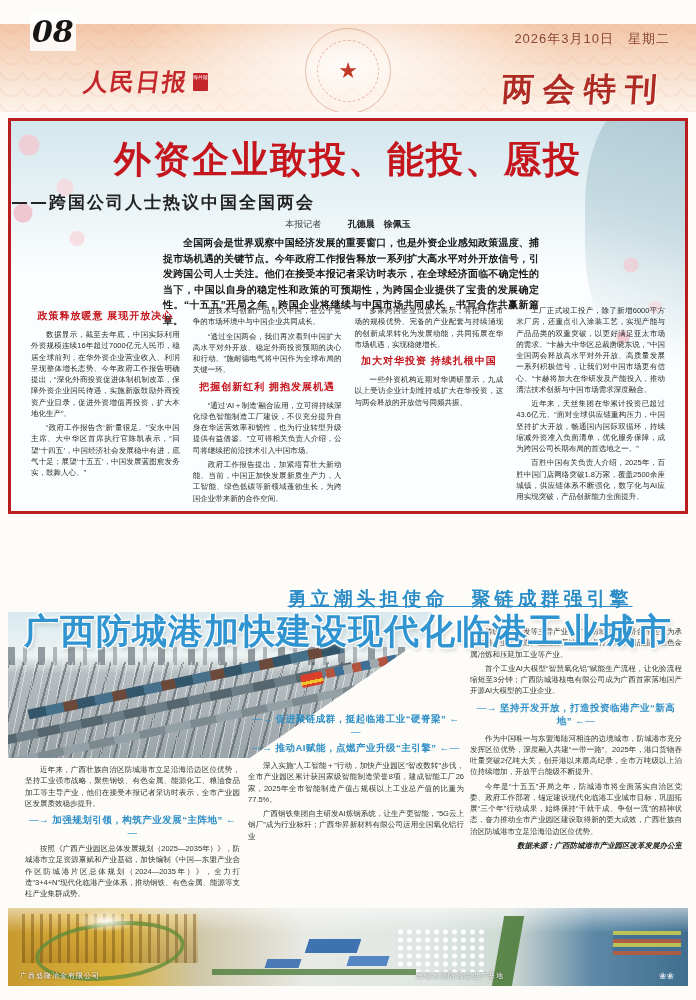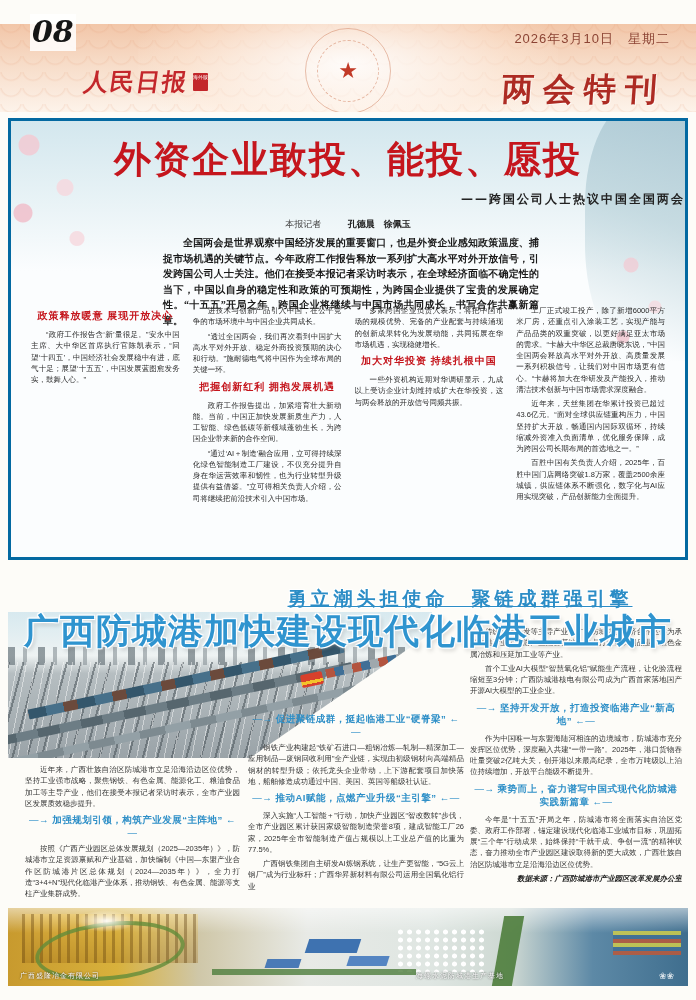--- a/index.html
+++ b/index.html
@@ -26,40 +26,40 @@
   #masthead .logo{font-family:"DejaVu Serif",serif;font-weight:900;font-size:24px;color:#c3272b;
     letter-spacing:2px;transform:skewX(-8deg);}
   #masthead .seal{width:15px;height:18px;background:#c3272b;color:#fff;font-size:5px;line-height:6px;
     text-align:center;padding-top:1px;border-radius:1px;}
   #dateline{position:absolute;right:26px;top:30px;font-size:13px;color:#8c4434;letter-spacing:1px;z-index:3;}
   #sectionTitle{position:absolute;right:30px;top:68px;z-index:3;font-family:"DejaVu Serif",serif;
     font-weight:900;font-size:32px;color:#ad2b23;letter-spacing:9px;transform:skewX(-4deg);
     text-shadow:1px 1px 0 rgba(255,255,255,.6);}
 
   
-  #a1{position:absolute;left:8px;top:118px;width:680px;height:442px;border:3px solid #0369a1;
+  #a1{position:absolute;left:8px;top:118px;width:680px;height:396px;border:3px solid #b91c1c;
       background:#fbfdfe;overflow:hidden;}
   #a1 .wash{position:absolute;left:0;top:0;right:0;height:150px;
       background:linear-gradient(180deg,#d3e7ee 0%,#e9f3f6 55%,rgba(255,255,255,0) 100%);}
   #a1 .blossomL{position:absolute;left:-18px;top:-10px;width:120px;height:170px;opacity:.8;
       background:radial-gradient(circle at 30% 20%,#f4c9d2 0 10px,transparent 11px),
                  radial-gradient(circle at 60% 45%,#f7d8de 0 8px,transparent 9px),
                  radial-gradient(circle at 25% 60%,#f1bcc8 0 9px,transparent 10px),
                  radial-gradient(circle at 70% 75%,#f7d8de 0 7px,transparent 8px),
                  linear-gradient(160deg,rgba(150,120,110,.25) 0 2px,transparent 2px);}
   #a1 .mountainR{position:absolute;right:-30px;top:-20px;width:130px;height:260px;opacity:.75;border-radius:40% 0 0 45%;
       background:linear-gradient(200deg,#9fbecb 0%,#b9d2da 45%,rgba(233,243,246,0) 90%);}
   #a1 .blossomR{position:absolute;right:6px;top:120px;width:80px;height:120px;opacity:.7;
       background:radial-gradient(circle at 40% 20%,#f4c9d2 0 7px,transparent 8px),
                  radial-gradient(circle at 70% 55%,#f7d8de 0 6px,transparent 7px),
                  radial-gradient(circle at 30% 80%,#f1bcc8 0 6px,transparent 7px);}
   #a1 h1{position:absolute;left:0;top:14px;width:100%;margin:0;text-align:center;z-index:2;
       font-family:"DejaVu Sans",sans-serif;font-weight:900;font-size:37px;color:#c5161d;letter-spacing:2px;}
-  #a1 .dek{position:absolute;left:0;top:70px;width:100%;text-align:right;z-index:2;
-      font-family:"DejaVu Serif",serif;font-size:12px;font-weight:700;color:#222;letter-spacing:2px;}
+  #a1 .dek{position:absolute;left:0;top:70px;width:100%;text-align:left;z-index:2;
+      font-family:"DejaVu Serif",serif;font-size:17px;font-weight:700;color:#222;letter-spacing:2px;}
   #a1 .byline{position:absolute;left:0;top:97px;width:100%;text-align:center;z-index:2;font-size:9px;color:#444;}
   #a1 .byline b{margin-left:24px;color:#222;}
   #a1 .intro{position:absolute;left:152px;top:114px;width:376px;z-index:2;
       font-family:"Liberation Serif",serif;font-size:10px;line-height:1.55;color:#1a1a1a;
       text-align:justify;text-indent:2em;font-weight:600;}
   #a1 .cols{position:absolute;left:20px;right:20px;top:184px;bottom:8px;z-index:2;
       display:grid;grid-template-columns:repeat(4,1fr);gap:13px;overflow:hidden;}
   #a1 .col{overflow:hidden;}
   #a1 .para{margin:0 0 3px;font-size:7.5px;line-height:1.5;color:#2b2b2b;text-align:justify;text-indent:2em;}
   #a1 .sub{color:#c5161d;font-weight:800;font-size:10px;text-align:center;margin:4px 0 6px;letter-spacing:1px;}
@@ -152,28 +152,29 @@
     <h1>外资企业敢投、能投、愿投</h1>
     <div class="dek">——跨国公司人士热议中国全国两会</div>
     <div class="byline">
       <span>本报记者</span>
       <b>孔德晨　徐佩玉</b>
     </div>
     <div class="intro">全国两会是世界观察中国经济发展的重要窗口，也是外资企业感知政策温度、捕捉市场机遇的关键节点。今年政府工作报告释放一系列扩大高水平对外开放信号，引发跨国公司人士关注。他们在接受本报记者采访时表示，在全球经济面临不确定性的当下，中国以自身的稳定性和政策的可预期性，为跨国企业提供了宝贵的发展确定性。“十五五”开局之年，跨国企业将继续与中国市场共同成长，书写合作共赢新篇章。</div>
     <div class="cols">
       <div class="col">
           <div class="sub">政策释放暖意 展现开放决心</div>
+          <p class="para">数据显示，截至去年底，中国实际利用外资规模连续16年超过7000亿元人民币，稳居全球前列，在华外资企业营业收入、利润呈现整体增长态势。今年政府工作报告明确提出，“深化外商投资促进体制机制改革，保障外资企业国民待遇，实施新版鼓励外商投资产业目录，促进外资增值再投资，扩大本地化生产”。</p>
           <p class="para">“政府工作报告含‘新’量很足。”安永中国主席、大中华区首席执行官陈凯表示，“回望‘十四五’，中国经济社会发展稳中有进，底气十足；展望‘十五五’，中国发展蓝图愈发务实，鼓舞人心。”</p>
         </div>
       <div class="col">
           <p class="para">进技术与创新产品引入中国，在公平竞争的市场环境中与中国企业共同成长。</p>
           <p class="para">“透过全国两会，我们再次看到中国扩大高水平对外开放、稳定外商投资预期的决心和行动。”施耐德电气将中国作为全球布局的关键一环。</p>
           <div class="sub">把握创新红利 拥抱发展机遇</div>
+          <p class="para">“通过‘AI＋制造’融合应用，立可得持续深化绿色智能制造工厂建设，不仅充分提升自身在华运营效率和韧性，也为行业转型升级提供有益借鉴。”立可得相关负责人介绍，公司将继续把前沿技术引入中国市场。</p>
           <p class="para">政府工作报告提出，加紧培育壮大新动能。当前，中国正加快发展新质生产力，人工智能、绿色低碳等新领域蓬勃生长，为跨国企业带来新的合作空间。</p>
-          <p class="para">“通过‘AI＋制造’融合应用，立可得持续深化绿色智能制造工厂建设，不仅充分提升自身在华运营效率和韧性，也为行业转型升级提供有益借鉴。”立可得相关负责人介绍，公司将继续把前沿技术引入中国市场。</p>
         </div>
       <div class="col">
           <p class="para">多家跨国企业负责人表示，将把中国市场的规模优势、完备的产业配套与持续涌现的创新成果转化为发展动能，共同拓展在华市场机遇，实现稳健增长。</p>
           <div class="sub">加大对华投资 持续扎根中国</div>
           <p class="para">一些外资机构近期对华调研显示，九成以上受访企业计划维持或扩大在华投资，这与两会释放的开放信号同频共振。</p>
         </div>
       <div class="col">
           <p class="para">工厂正式竣工投产，除了新增6000平方米厂房，还重点引入涂装工艺，实现产能与产品品类的双重突破，以更好满足亚太市场的需求。“卡赫大中华区总裁唐晓东说，”中国全国两会释放高水平对外开放、高质量发展一系列积极信号，让我们对中国市场更有信心。“卡赫将加大在华研发及产能投入，推动清洁技术创新与中国市场需求深度融合。</p>
           <p class="para">近年来，天丝集团在华累计投资已超过43.6亿元。“面对全球供应链重构压力，中国坚持扩大开放，畅通国内国际双循环，持续缩减外资准入负面清单，优化服务保障，成为跨国公司长期布局的首选地之一。”</p>
           <p class="para">百胜中国有关负责人介绍，2025年，百胜中国门店网络突破1.8万家，覆盖2500余座城镇，供应链体系不断强化，数字化与AI应用实现突破，产品创新能力全面提升。</p>
@@ -194,32 +195,30 @@
     <div id="ctn"></div>
   </div>
 
   <div id="a2colL" class="a2col">
       <p class="para">近年来，广西壮族自治区防城港市立足沿海沿边区位优势，坚持工业强市战略，聚焦钢铁、有色金属、能源化工、粮油食品加工等主导产业，他们在接受本报记者采访时表示，全市产业园区发展质效稳步提升。</p>
       <div class="sub">加强规划引领，构筑产业发展“主阵地”</div>
       <p class="para">按照《广西产业园区总体发展规划（2025—2035年）》，防城港市立足资源禀赋和产业基础，加快编制《中国—东盟产业合作区防城港片区总体规划（2024—2035年）》，全力打造“3+4+N”现代化临港产业体系，推动钢铁、有色金属、能源等支柱产业集群成势。</p>
     </div>
   <div id="a2colM" class="a2col">
       <div class="sub">促进聚链成群，挺起临港工业“硬脊梁”</div>
-      <p class="para">钢铁产业构建起“铁矿石进口—粗钢冶炼—轧制—精深加工—应用制品—废钢回收利用”全产业链，实现由初级钢材向高端精品钢材的转型升级；依托龙头企业带动，上下游配套项目加快落地，船舶修造成功通过中国、美国、英国等船级社认证。</p>
       <div class="sub">推动AI赋能，点燃产业升级“主引擎”</div>
       <p class="para">深入实施“人工智能＋”行动，加快产业园区“智改数转”步伐，全市产业园区累计获国家级智能制造荣誉8项，建成智能工厂26家，2025年全市智能制造产值占规模以上工业总产值的比重为77.5%。</p>
       <p class="para">广西钢铁集团自主研发AI炼钢系统，让生产更智能，“5G云上钢厂”成为行业标杆；广西华昇新材料有限公司运用全国氧化铝行业</p>
     </div>
   <div id="a2colR" class="a2col">
     <div>
         <p class="para">传统医药开发等主导产业；广西防城边境经济合作区作为承接临港产业上下游产业配套基地，重点打造金属制品业、黑色金属冶炼和压延加工业等产业。</p>
         <p class="para">首个工业AI大模型“智慧氧化铝”赋能生产流程，让化验流程缩短至3分钟；广西防城港核电有限公司成为广西首家落地国产开源AI大模型的工业企业。</p>
         <div class="sub">坚持开发开放，打造投资临港产业“新高地”</div>
         <p class="para">作为中国唯一与东盟海陆河相连的边境城市，防城港市充分发挥区位优势，深度融入共建“一带一路”。2025年，港口货物吞吐量突破2亿吨大关，创开港以来最高纪录，全市万吨级以上泊位持续增加，开放平台能级不断提升。</p>
-        <div class="sub">乘势而上，奋力谱写中国式现代化防城港实践新篇章</div>
         <p class="para">今年是“十五五”开局之年，防城港市将全面落实自治区党委、政府工作部署，锚定建设现代化临港工业城市目标，巩固拓展“三个年”行动成果，始终保持“干就干成、争创一流”的精神状态，奋力推动全市产业园区建设取得新的更大成效，广西壮族自治区防城港市立足沿海沿边区位优势。</p>
       </div>
     <div class="attribution">数据来源：广西防城港市产业园区改革发展办公室</div>
   </div>
 
   <div id="pan">
     <div class="haze"></div>
     <div class="mill"></div>
     <div class="ring"></div>
     <div class="steam"></div>

